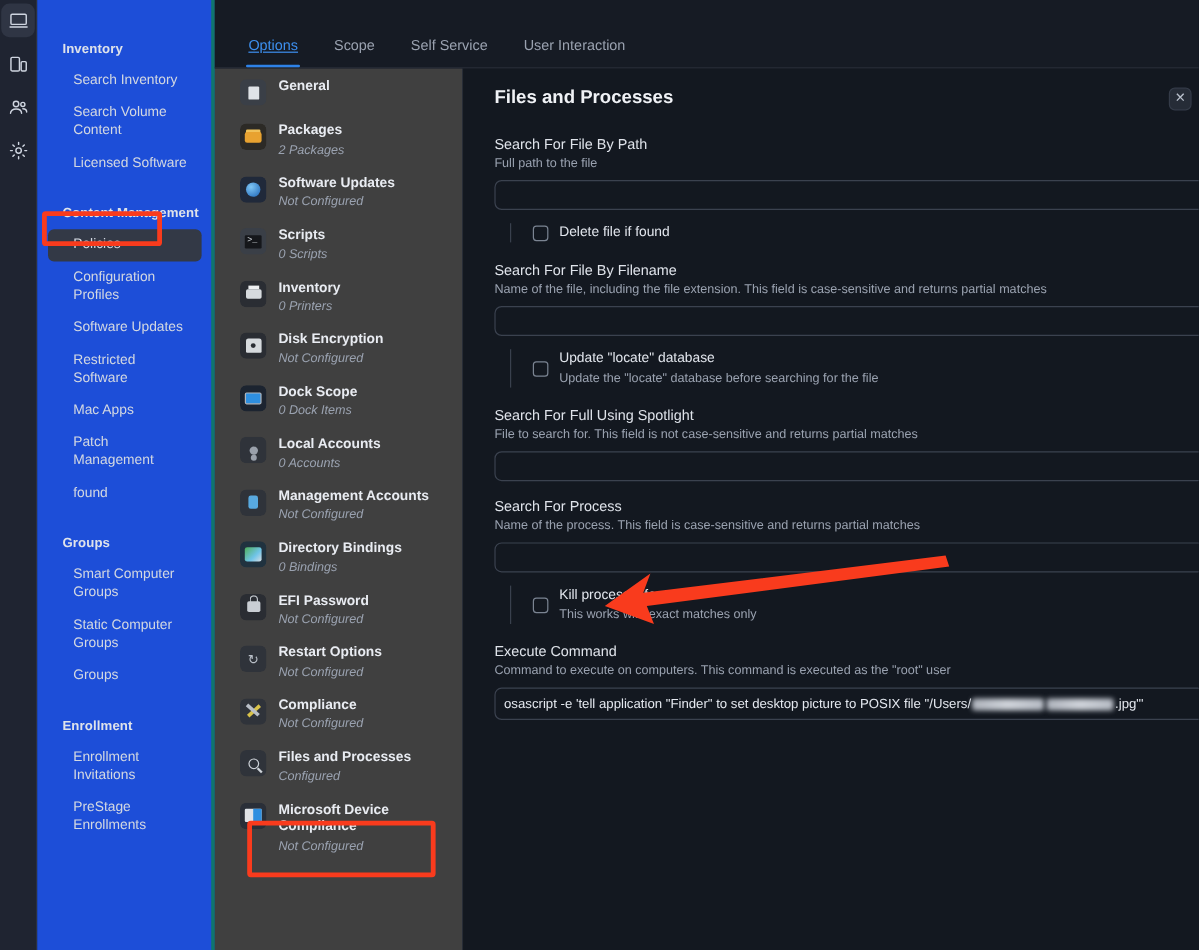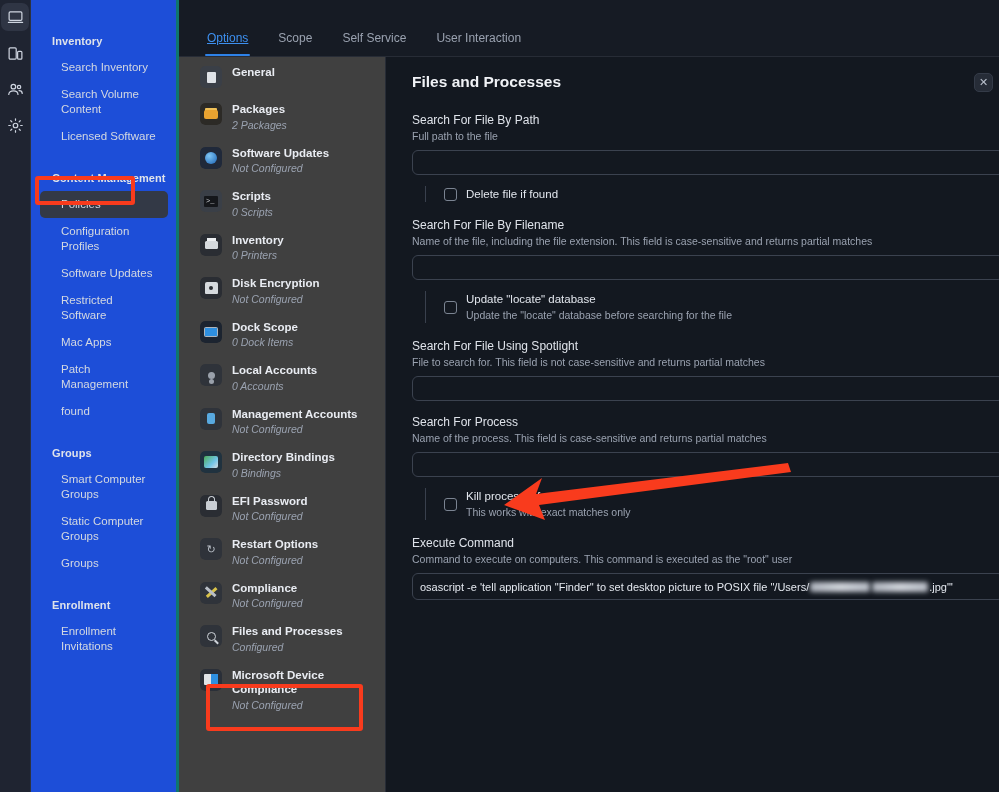--- a/index.html
+++ b/index.html
@@ -298,20 +298,21 @@
       <div class="sb-item">Patch Management</div>
       <div class="sb-item">found</div>
       <div class="sb-spacer"></div>
       <div class="sb-group-title">Groups</div>
       <div class="sb-item">Smart Computer Groups</div>
       <div class="sb-item">Static Computer Groups</div>
       <div class="sb-item">Groups</div>
       <div class="sb-spacer"></div>
       <div class="sb-group-title">Enrollment</div>
       <div class="sb-item">Enrollment Invitations</div>
+      <div class="sb-item">PreStage Enrollments</div>
     </div>
 
   <div class="payloads" id="payloads">
       <div class="pl-item">
         <div class="pl-icon">
           <div style="width:22px;height:22px;background:#3a3f47;border-radius:5px;display:flex;align-items:center;justify-content:center">
             <div style="width:9px;height:11px;background:#dfe3e8;border-radius:1px"></div>
           </div>
         </div>
         <div class="pl-text">
@@ -505,21 +506,21 @@
             <div class="f-input"></div>
             <div class="check-block">
               <div class="cbox"></div>
               <div>
                 <div class="cb-label">Update "locate" database</div>
                 <div class="cb-sub">Update the "locate" database before searching for the file</div>
               </div>
             </div>
           </div>
           <div class="field">
-            <div class="f-label">Search For File Using Spotlight</div>
+            <div class="f-label">Search For Full Using Spotlight</div>
             <div class="f-help">File to search for. This field is not case-sensitive and returns partial matches</div>
             <div class="f-input"></div>
           </div>
           <div class="field">
             <div class="f-label">Search For Process</div>
             <div class="f-help">Name of the process. This field is case-sensitive and returns partial matches</div>
             <div class="f-input"></div>
             <div class="check-block">
               <div class="cbox"></div>
               <div>

